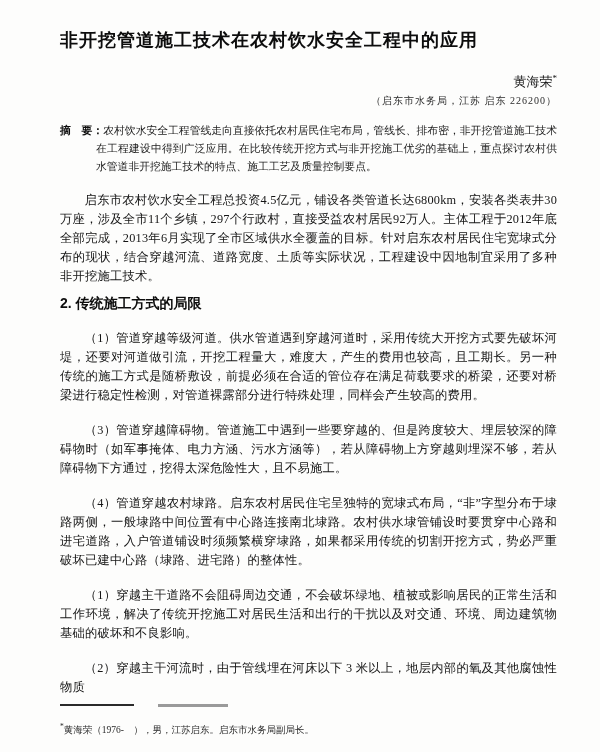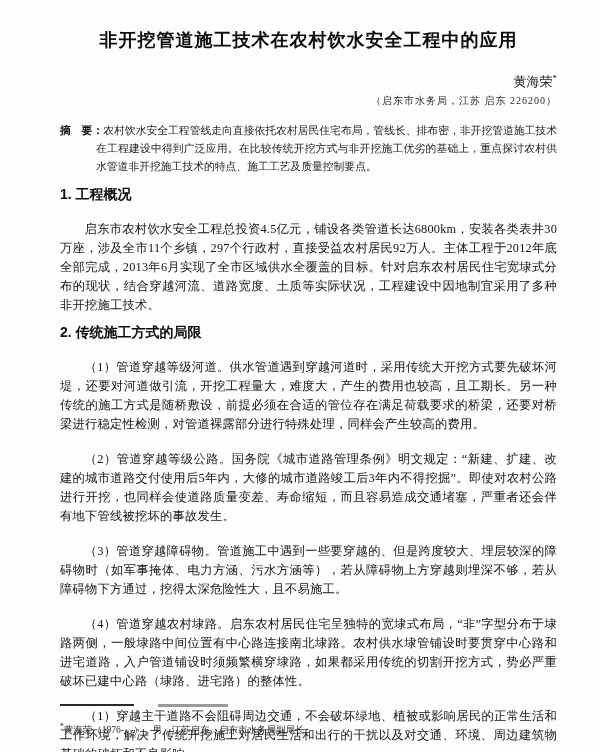--- a/index.html
+++ b/index.html
@@ -3,21 +3,21 @@
 <meta charset="utf-8">
 <style>
   html,body{margin:0;padding:0;background:#e8e8e8;}
   .page{
     width:600px;height:752px;background:#fdfdfc;color:#141414;
     position:relative;box-sizing:border-box;
     padding:28px 43px 0 60px;overflow:hidden;
     font-family:"Liberation Serif","DejaVu Serif",serif;
   }
   .title{
-    margin:0;padding:0;text-align:center;
+    margin:0;padding:0;
     font-family:"Liberation Sans","DejaVu Sans",sans-serif;
     font-size:18px;font-weight:bold;letter-spacing:1px;line-height:24px;color:#0d0d0d;
   }
   .author{margin-top:18px;text-align:right;font-size:13px;line-height:17px;}
   .author sup{font-size:9px;}
   .affiliation{margin-top:4px;text-align:right;font-size:10px;line-height:13px;letter-spacing:1px;color:#2a2a2a;}
   .hang{
     margin-top:0;font-size:10.8px;line-height:18px;color:#1c1c1c;
     padding-left:36px;text-indent:-36px;text-align:justify;
   }
@@ -51,26 +51,24 @@
 
   <h1 class="title">非开挖管道施工技术在农村饮水安全工程中的应用</h1>
 
   <div class="author"><span>黄海荣</span><sup>*</sup></div>
 
   <div class="affiliation">（启东市水务局，江苏 启东 226200）</div>
 
   <div class="hang abstract-block"><span class="lbl">摘　要：</span><span>农村饮水安全工程管线走向直接依托农村居民住宅布局，管线长、排布密，非开挖管道施工技术在工程建设中得到广泛应用。在比较传统开挖方式与非开挖施工优劣的基础上，重点探讨农村供水管道非开挖施工技术的特点、施工工艺及质量控制要点。</span></div>
 
 
-  <h2 class="sec-h first">1. 工程概况</h2>
   <p class="para">启东市农村饮水安全工程总投资4.5亿元，铺设各类管道长达6800km，安装各类表井30万座，涉及全市11个乡镇，297个行政村，直接受益农村居民92万人。主体工程于2012年底全部完成，2013年6月实现了全市区域供水全覆盖的目标。针对启东农村居民住宅宽埭式分布的现状，结合穿越河流、道路宽度、土质等实际状况，工程建设中因地制宜采用了多种非开挖施工技术。</p>
 
   <h2 class="sec-h">2. 传统施工方式的局限</h2>
   <p class="para">（1）管道穿越等级河道。供水管道遇到穿越河道时，采用传统大开挖方式要先破坏河堤，还要对河道做引流，开挖工程量大，难度大，产生的费用也较高，且工期长。另一种传统的施工方式是随桥敷设，前提必须在合适的管位存在满足荷载要求的桥梁，还要对桥梁进行稳定性检测，对管道裸露部分进行特殊处理，同样会产生较高的费用。</p>
-  <p class="para">（2）管道穿越等级公路。国务院《城市道路管理条例》明文规定：“新建、扩建、改建的城市道路交付使用后5年内，大修的城市道路竣工后3年内不得挖掘”。即使对农村公路进行开挖，也同样会使道路质量变差、寿命缩短，而且容易造成交通堵塞，严重者还会伴有地下管线被挖坏的事故发生。</p>
   <p class="para">（3）管道穿越障碍物。管道施工中遇到一些要穿越的、但是跨度较大、埋层较深的障碍物时（如军事掩体、电力方涵、污水方涵等），若从障碍物上方穿越则埋深不够，若从障碍物下方通过，挖得太深危险性大，且不易施工。</p>
   <p class="para">（4）管道穿越农村埭路。启东农村居民住宅呈独特的宽埭式布局，“非”字型分布于埭路两侧，一般埭路中间位置有中心路连接南北埭路。农村供水埭管铺设时要贯穿中心路和进宅道路，入户管道铺设时须频繁横穿埭路，如果都采用传统的切割开挖方式，势必严重破坏已建中心路（埭路、进宅路）的整体性。</p>
 
   <p class="para">（1）穿越主干道路不会阻碍周边交通，不会破坏绿地、植被或影响居民的正常生活和工作环境，解决了传统开挖施工对居民生活和出行的干扰以及对交通、环境、周边建筑物基础的破坏和不良影响。</p>
   <p class="para">（2）穿越主干河流时，由于管线埋在河床以下 3 米以上，地层内部的氧及其他腐蚀性物质</p>
 
   <div class="footnote-area">
     <div class="fn-rules"><span class="fn-rule-1"></span><span class="fn-rule-2"></span></div>
     <div class="footnote"><sup>*</sup><span>黄海荣（1976-　），男，江苏启东。启东市水务局副局长。</span></div>
   </div>

